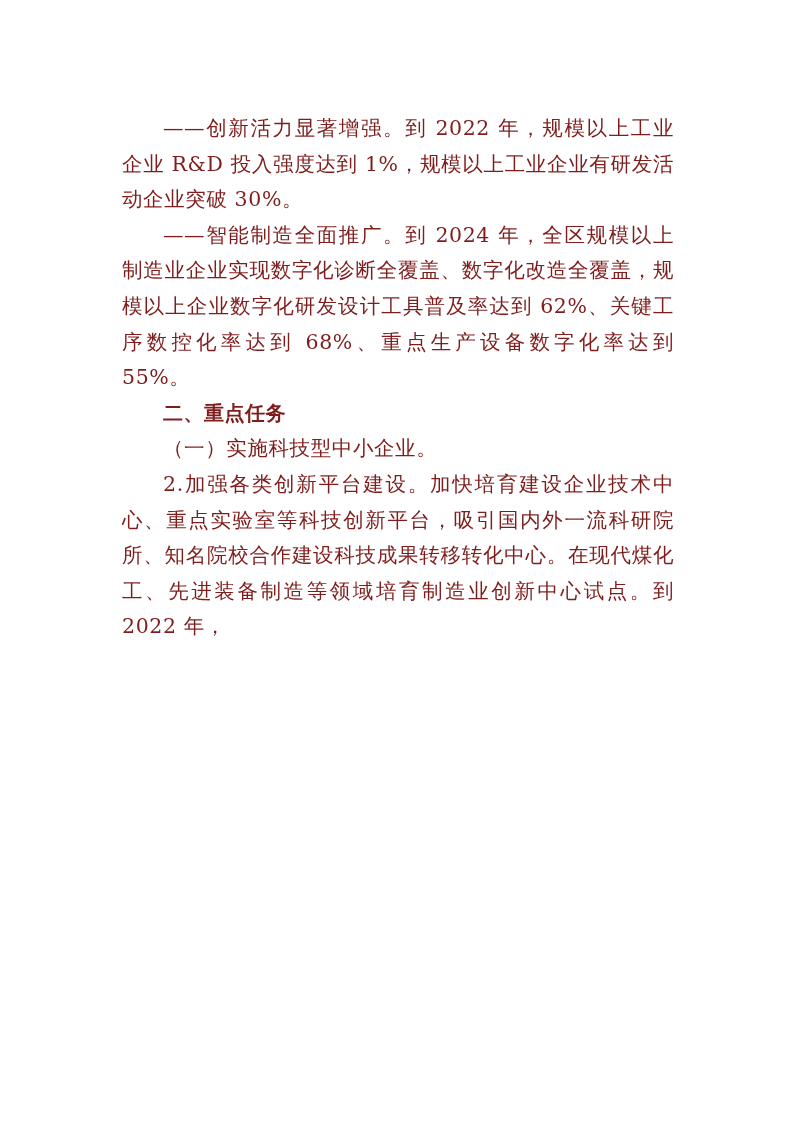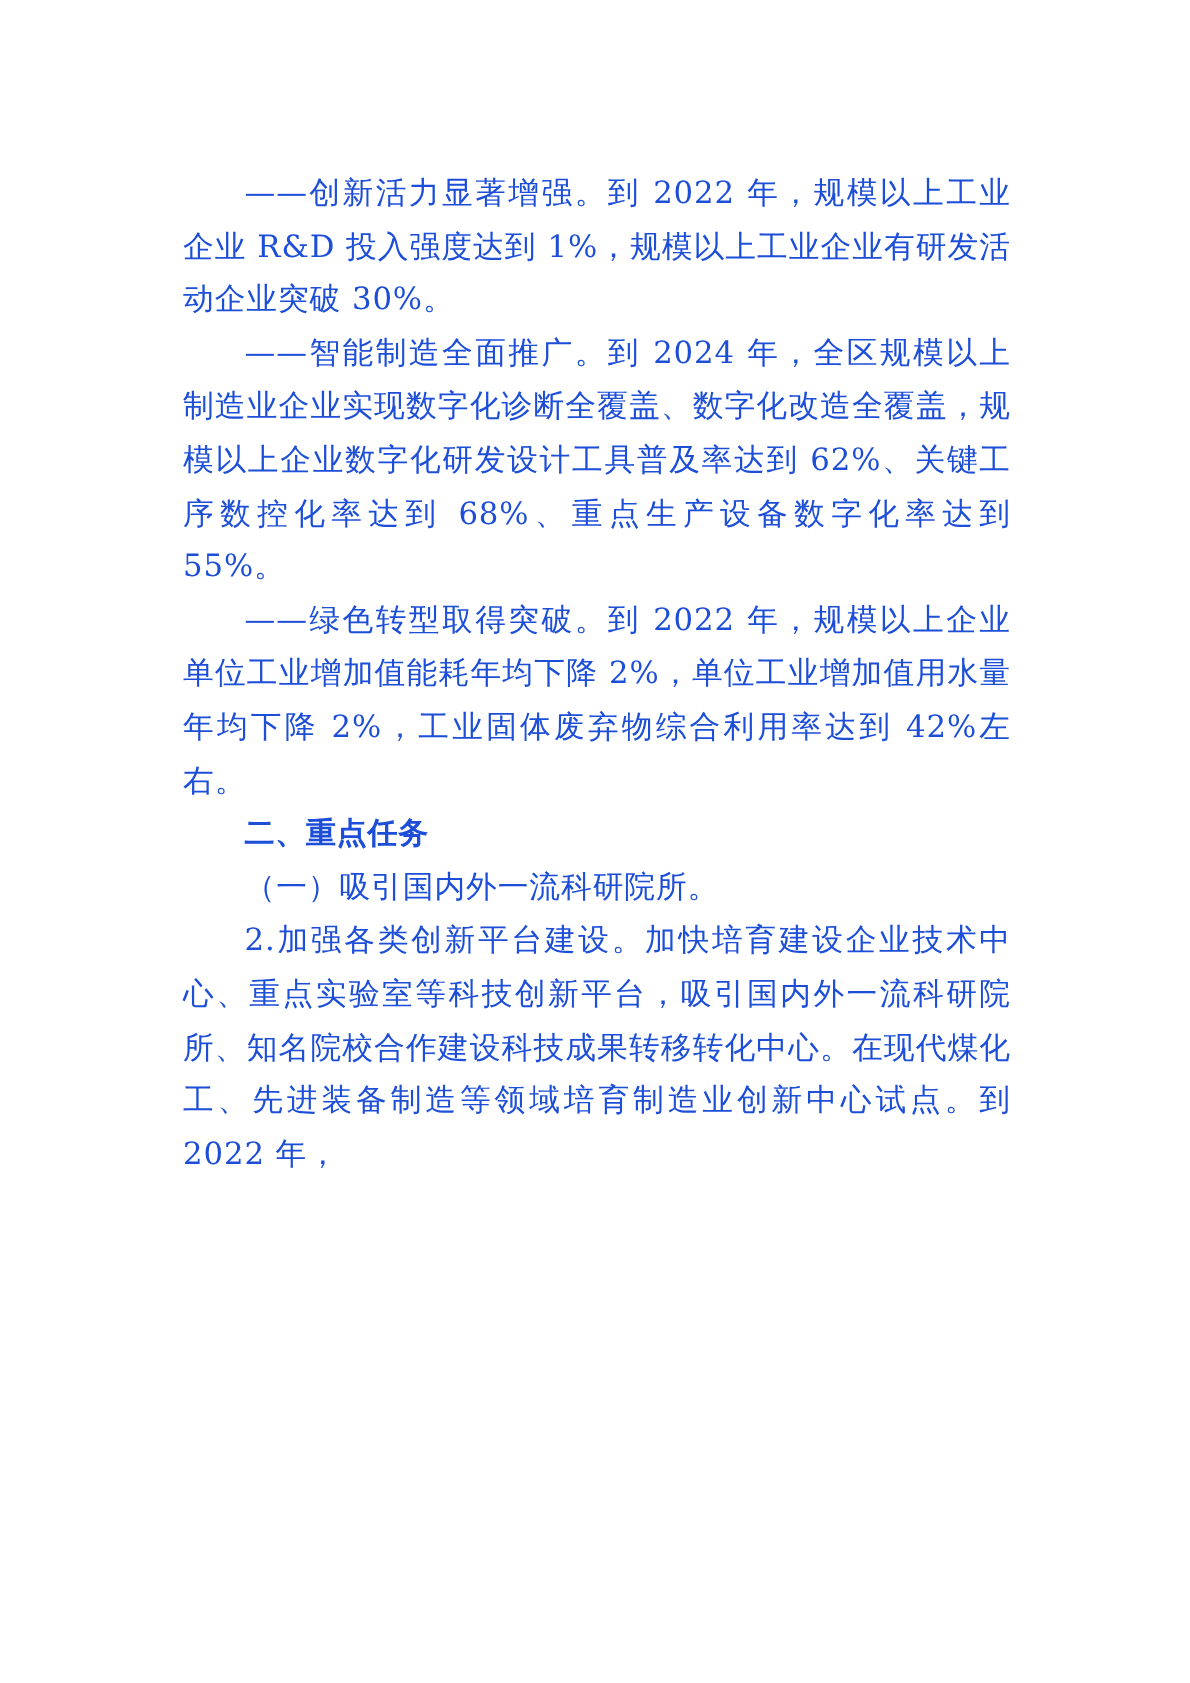--- a/index.html
+++ b/index.html
@@ -5,30 +5,29 @@
     html, body { margin: 0; padding: 0; background: #ffffff; }
     body { width: 793px; height: 1122px; position: relative; overflow: hidden; }
     .page {
       position: absolute;
       left: 122px;
       top: 111px;
       width: 552px;
       font-family: "DejaVu Serif", "Liberation Serif", serif;
       font-size: 20.5px;
       line-height: 35.6px;
-      color: #1d4ed8;
+      color: #7f1d1d;
       letter-spacing: 0.6px;
     }
     .para { margin: 0; text-indent: 41px; text-align: justify; text-align-last: left; }
     .heading { margin: 0; text-indent: 41px; font-family: "DejaVu Sans", "Liberation Sans", sans-serif; font-weight: bold; font-size: 20px; letter-spacing: 0.5px; }
     .sub { margin: 0; text-indent: 41px; }
   </style>
 </head>
 <body>
 
 <div class="page">
   <p class="para">——创新活力显著增强。到 2022 年，规模以上工业企业 R&amp;D 投入强度达到 1%，规模以上工业企业有研发活动企业突破 30%。</p>
   <p class="para">——智能制造全面推广。到 2024 年，全区规模以上制造业企业实现数字化诊断全覆盖、数字化改造全覆盖，规模以上企业数字化研发设计工具普及率达到 62%、关键工序数控化率达到 68%、重点生产设备数字化率达到 55%。</p>
-  <p class="para">——绿色转型取得突破。到 2022 年，规模以上企业单位工业增加值能耗年均下降 2%，单位工业增加值用水量年均下降 2%，工业固体废弃物综合利用率达到 42%左右。</p>
   <p class="heading">二、重点任务</p>
-  <p class="sub">（一）吸引国内外一流科研院所。</p>
+  <p class="sub">（一）实施科技型中小企业。</p>
   <p class="para">2.加强各类创新平台建设。加快培育建设企业技术中心、重点实验室等科技创新平台，吸引国内外一流科研院所、知名院校合作建设科技成果转移转化中心。在现代煤化工、先进装备制造等领域培育制造业创新中心试点。到 2022 年，</p>
 </div>
 
 </body></html>

